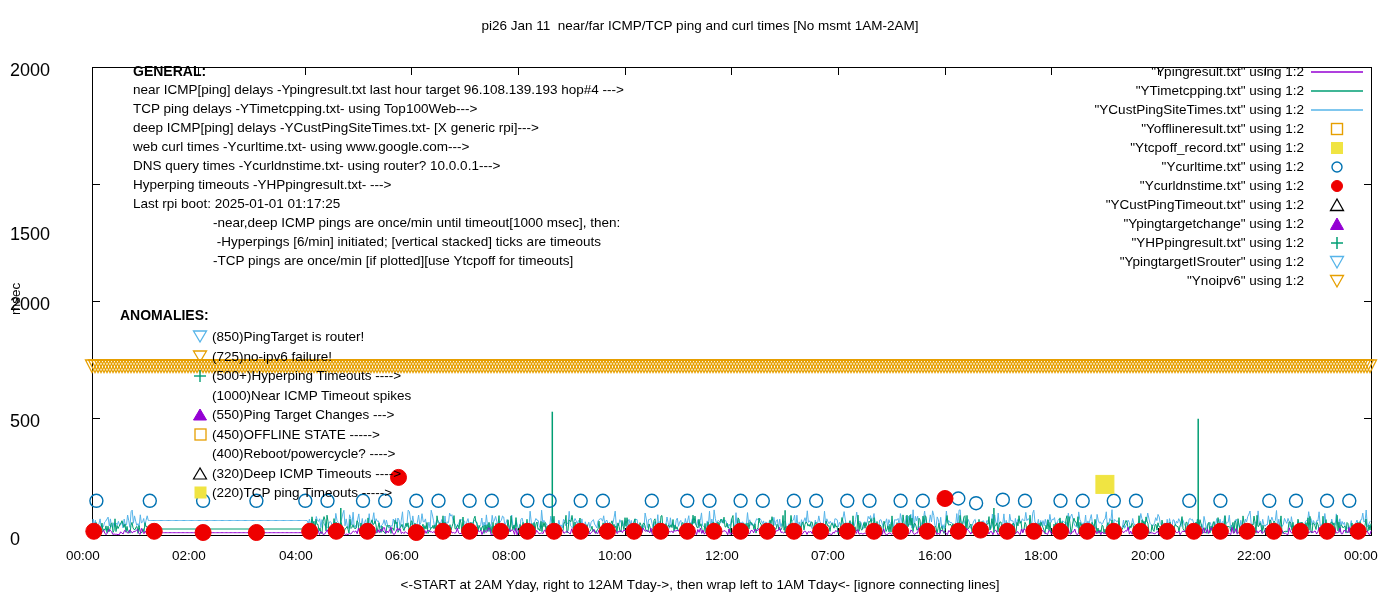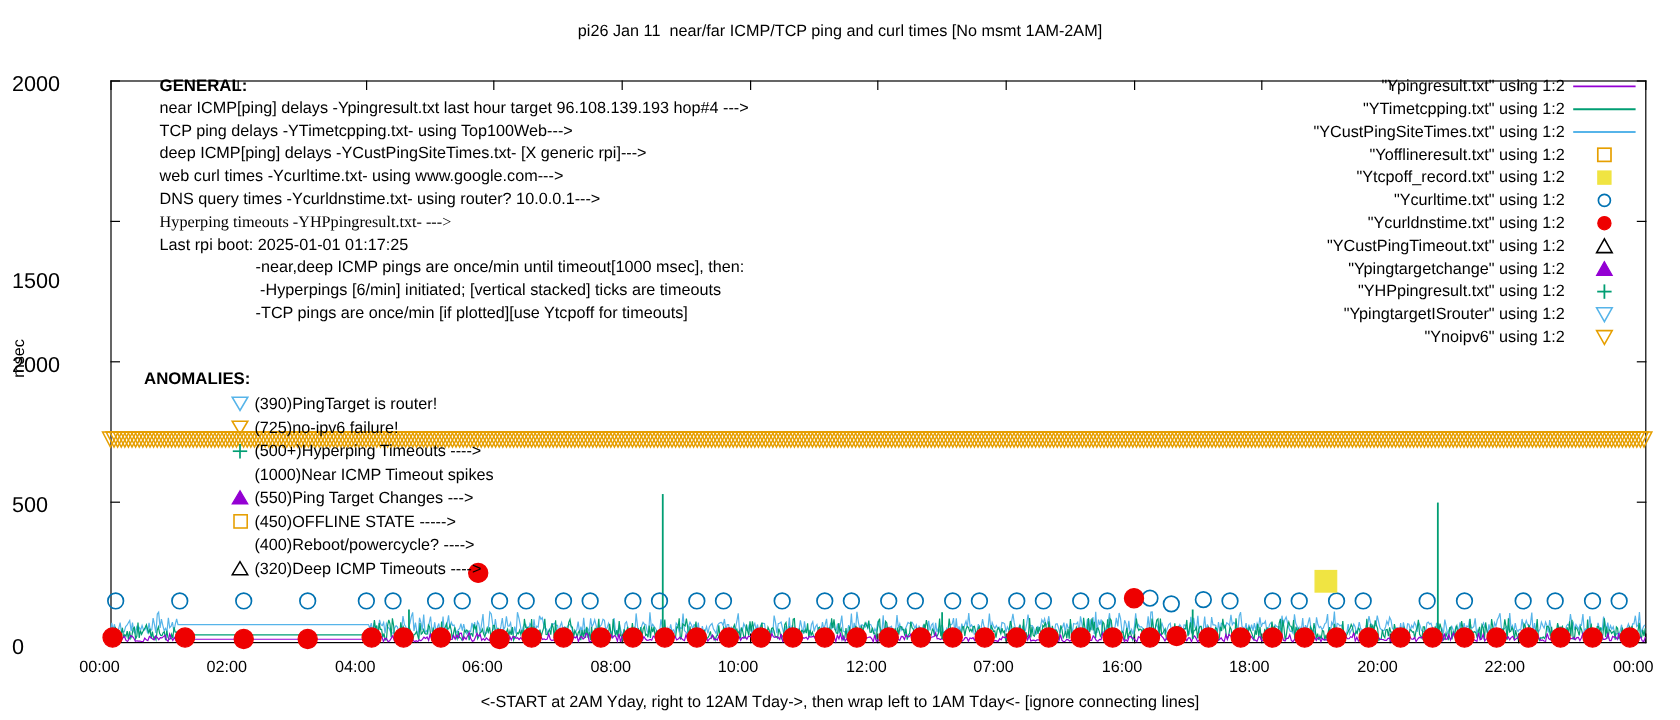--- a/index.html
+++ b/index.html
@@ -645,38 +645,38 @@
     </svg>
   </div>
 
   <div class="abs" style="left:133px;top:64px;">
     <div class="t genhead" style="height:19px;">GENERAL:</div>
     <div class="t" style="height:19px;">near ICMP[ping] delays -Ypingresult.txt last hour target 96.108.139.193 hop#4 ---&gt;</div>
     <div class="t" style="height:19px;">TCP ping delays -YTimetcpping.txt- using Top100Web---&gt;</div>
     <div class="t" style="height:19px;">deep ICMP[ping] delays -YCustPingSiteTimes.txt- [X generic rpi]---&gt;</div>
     <div class="t" style="height:19px;">web curl times -Ycurltime.txt- using www.google.com---&gt;</div>
     <div class="t" style="height:19px;">DNS query times -Ycurldnstime.txt- using router? 10.0.0.1---&gt;</div>
-    <div class="t" style="height:19px;font-family:Liberation Serif, serif;">Hyperping timeouts -YHPpingresult.txt- ---&gt;</div>
+    <div class="t" style="height:19px;">Hyperping timeouts -YHPpingresult.txt- ---&gt;</div>
     <div class="t" style="height:19px;">Last rpi boot: 2025-01-01 01:17:25</div>
     <div class="t" style="height:19px;padding-left:80px;">-near,deep ICMP pings are once/min until timeout[1000 msec], then:</div>
     <div class="t" style="height:19px;padding-left:80px;"> -Hyperpings [6/min] initiated; [vertical stacked] ticks are timeouts</div>
     <div class="t" style="height:19px;padding-left:80px;">-TCP pings are once/min [if plotted][use Ytcpoff for timeouts]</div>
   </div>
 
   <div class="abs" style="left:120px;top:308px;">
     <div class="t anomhead" style="height:19px;">ANOMALIES:</div>
 
     <div style="padding-left:70px;">
       <div class="anomrow">
         <span class="anomsym">
           <svg width="14" height="13">
               <polygon points="7,12 0.5,1 13.5,1" fill="none" stroke="#56b4e9" stroke-width="1.3"></polygon>
             </svg>
         </span>
-        <span class="anomtxt">(390)PingTarget is router!</span>
+        <span class="anomtxt">(850)PingTarget is router!</span>
       </div>
 
       <div class="anomrow">
         <span class="anomsym">
           <svg width="14" height="13">
               <polygon points="7,12 0.5,1 13.5,1" fill="none" stroke="#e69f00" stroke-width="1.3"></polygon>
             </svg>
         </span>
         <span class="anomtxt">(725)no-ipv6 failure!</span>
       </div>
@@ -721,20 +721,28 @@
 
       <div class="anomrow">
         <span class="anomsym">
           <svg width="14" height="13">
               <polygon points="7,1 0.5,12 13.5,12" fill="none" stroke="#000000" stroke-width="1.2"></polygon>
             </svg>
         </span>
         <span class="anomtxt">(320)Deep ICMP Timeouts ----&gt;</span>
       </div>
 
+      <div class="anomrow">
+        <span class="anomsym">
+          <svg width="13" height="13">
+              <rect x="1" y="1" width="11" height="11" fill="#f0e442" stroke="#f0e442"></rect>
+            </svg>
+        </span>
+        <span class="anomtxt">(220)TCP ping Timeouts -----&gt;</span>
+      </div>
     </div>
   </div>
 
   <div class="abs" id="legend" style="left:950px;top:62px;width:420px;">
       <div class="legrow">
         <span class="legtext">"Ypingresult.txt" using 1:2</span>
         <span class="legsym">
           <svg width="56" height="18">
             <line x1="2" y1="9" x2="54" y2="9" stroke="#9400d3" stroke-width="1.6"></line>
           </svg>

